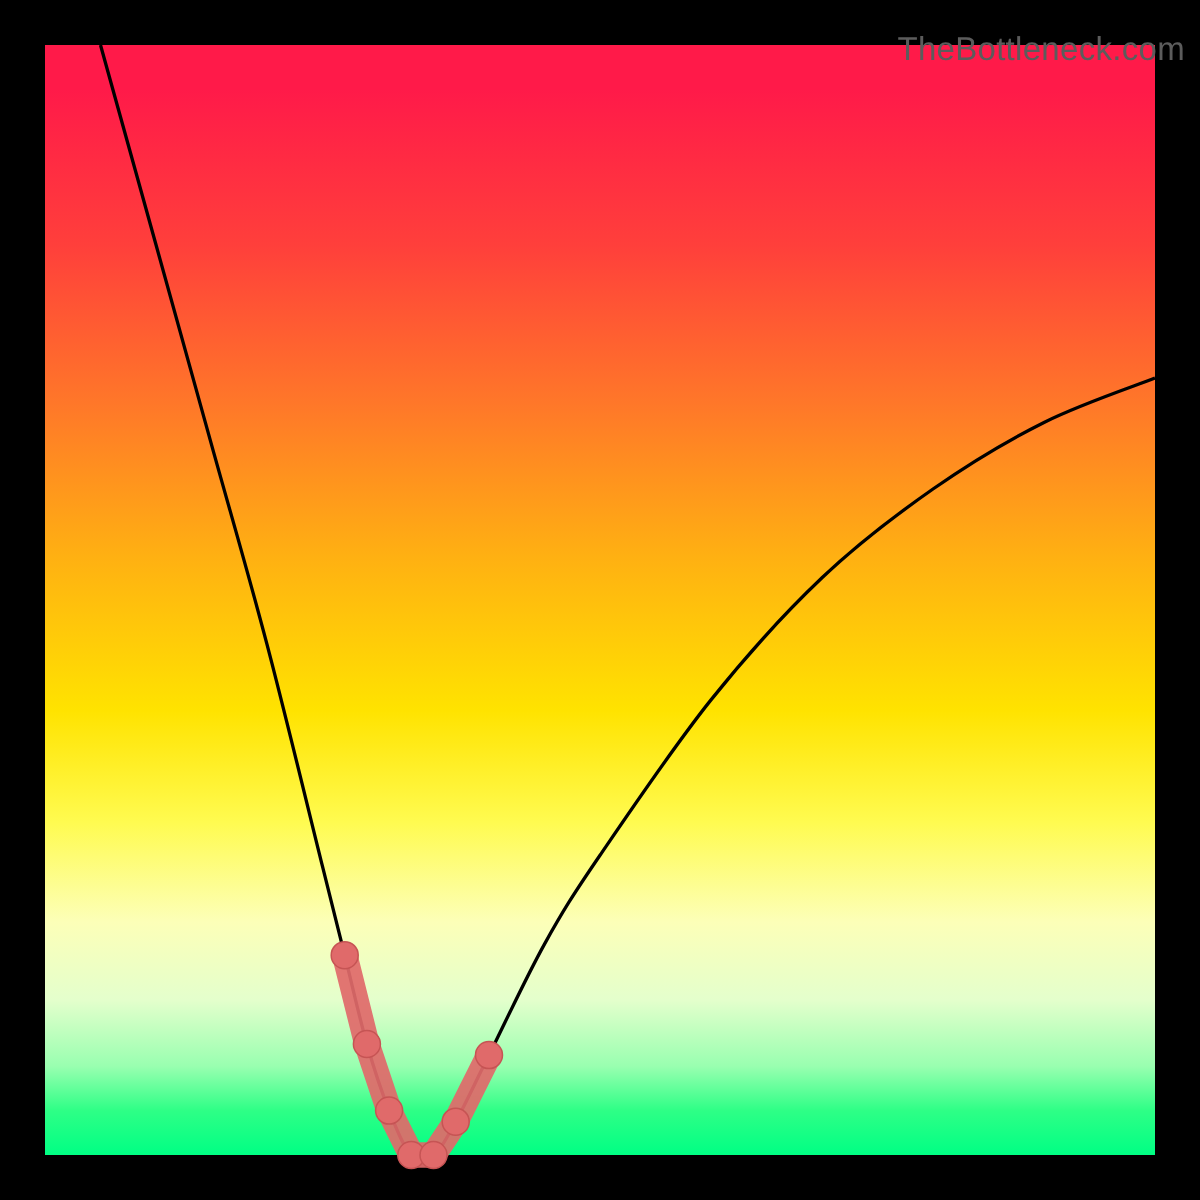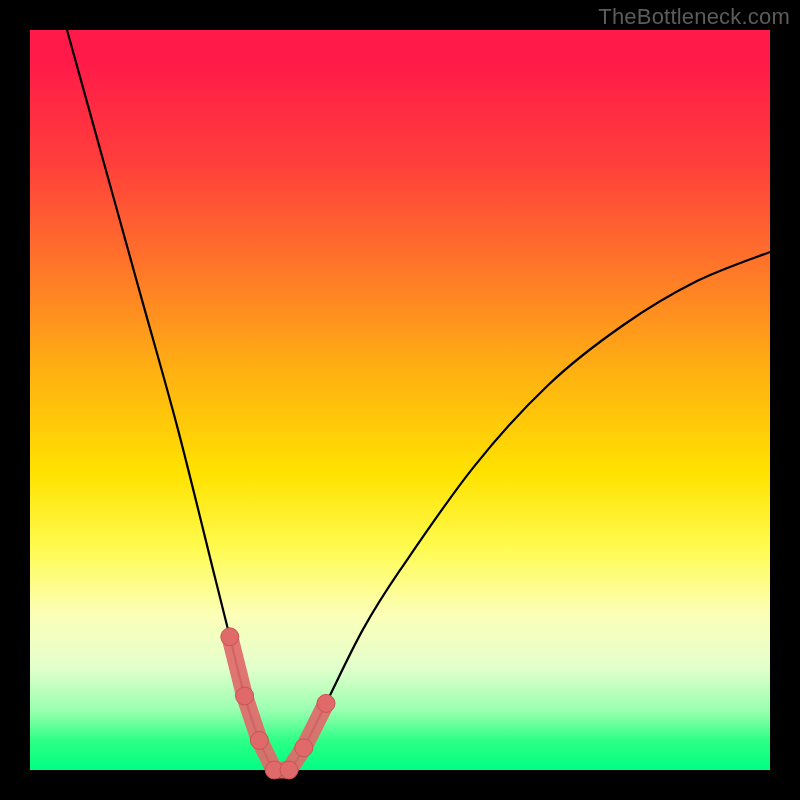--- a/index.html
+++ b/index.html
@@ -12,21 +12,21 @@
     overflow: hidden;
   }
   .frame {
     position: relative;
     width: 800px;
     height: 800px;
     background: #000;
   }
   .watermark {
     position: absolute;
-    top: 4px;
+    top: 20px;
     right: 10px;
     color: #5c5c5c;
     font-size: 22px;
     font-weight: 500;
     letter-spacing: 0.2px;
     z-index: 5;
   }
   .plot {
     position: absolute;
     left: 30px;

